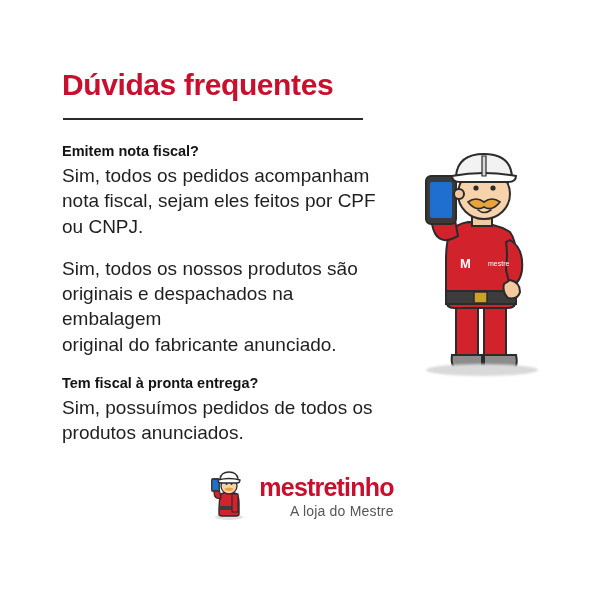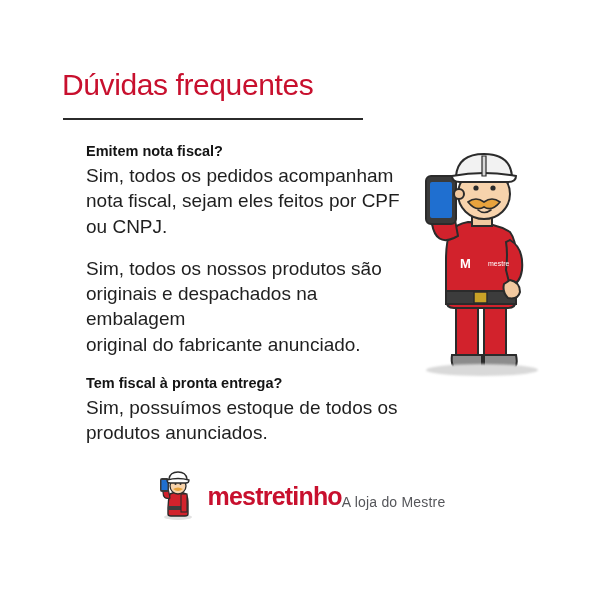--- a/index.html
+++ b/index.html
@@ -18,38 +18,37 @@
   .page {
     position: absolute;
     inset: 0;
     background: #ffffff;
   }
   .title {
     position: absolute;
     left: 62px;
     top: 68px;
     font-size: 30px;
-    font-weight: normal;
+    font-weight: bold;
     color: #c8102e;
     letter-spacing: -0.4px;
   }
   .title-rule {
     position: absolute;
     left: 63px;
     top: 118px;
     width: 300px;
     height: 2px;
     background: #2b2b2b;
   }
   .faq {
     position: absolute;
     left: 62px;
     top: 142px;
     width: 330px;
-    margin-left: 24px;
   }
   .faq-item {
     margin-bottom: 17px;
   }
   .faq-q {
     font-size: 14.5px;
     font-weight: bold;
     color: #141414;
     margin-bottom: 3px;
     line-height: 1.25;
@@ -89,21 +88,21 @@
     justify-content: center;
     align-items: flex-start;
   }
   .footer-inner {
     display: flex;
     align-items: center;
     gap: 7px;
   }
   .footer-text {
     display: flex;
-    flex-direction: row;
+    flex-direction: column;
     align-items: flex-end;
     line-height: 1;
   }
   .brand-name {
     font-size: 25px;
     font-weight: bold;
     color: #c8102e;
     letter-spacing: -0.8px;
   }
   .brand-tag {
@@ -135,21 +134,21 @@
       <div class="faq-a">Sim, todos os nossos produtos são
 originais e despachados na embalagem
 original do fabricante anunciado.</div>
     </div>
 
     <div class="faq-item">
     </div>
 
     <div class="faq-item">
       <div class="faq-q">Tem fiscal à pronta entrega?</div>
-      <div class="faq-a">Sim, possuímos estoque de todos os
+      <div class="faq-a">Sim, possuímos pedidos de todos os
 produtos anunciados.</div>
     </div>
 
   </div>
 
   <div class="mascot">
     <div class="shadow-ellipse"></div>
     <svg width="180" height="230" viewBox="0 0 180 230">
 
       <path d="M58 150 L58 205 Q58 211 64 211 L74 211 Q80 211 80 205 L80 150 Z" fill="#d2222c" stroke="#2b2b2b" stroke-width="2"></path>

